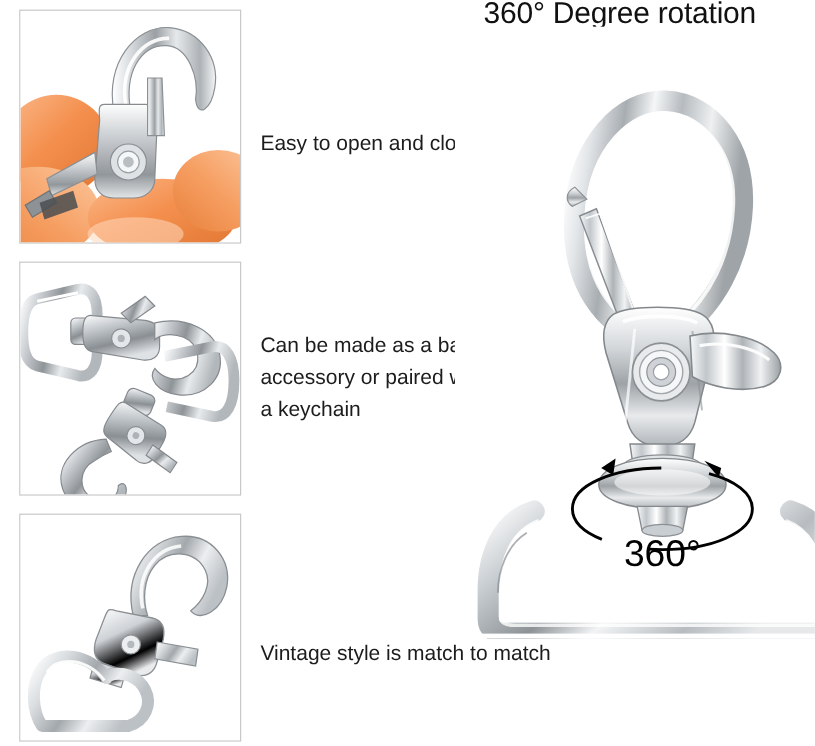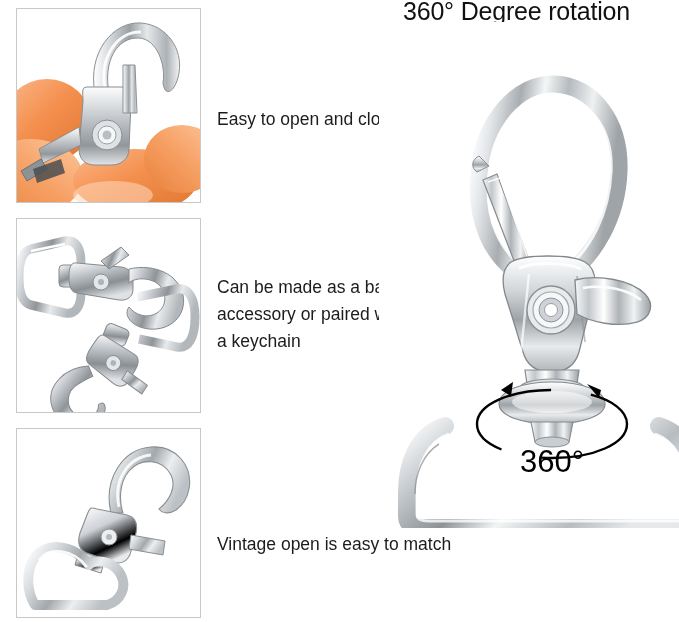--- a/index.html
+++ b/index.html
@@ -214,21 +214,21 @@
       <path d="M70 138 C56 120 32 117 22 131" fill="none" stroke="#ffffff" stroke-width="2.5" opacity="0.9"></path>
     </svg>
   </div>
 
   <div class="caption" id="cap1">Easy to open and close</div>
 
   <div class="caption" id="cap2">Can be made as a bag
 accessory or paired with
 a keychain</div>
 
-  <div class="caption" id="cap3">Vintage open is easy to match</div>
+  <div class="caption" id="cap3">Vintage style is match to match</div>
 
   <div class="hero">
     <svg viewBox="0 0 311 510" preserveAspectRatio="xMidYMid meet">
       <defs>
         <linearGradient id="hg1" x1="0" y1="0" x2="1" y2="0.2">
           <stop offset="0" stop-color="#ffffff"></stop>
           <stop offset="0.12" stop-color="#e4e7ea"></stop>
           <stop offset="0.30" stop-color="#a8adb1"></stop>
           <stop offset="0.46" stop-color="#f4f6f7"></stop>
           <stop offset="0.62" stop-color="#b6bbbf"></stop>

